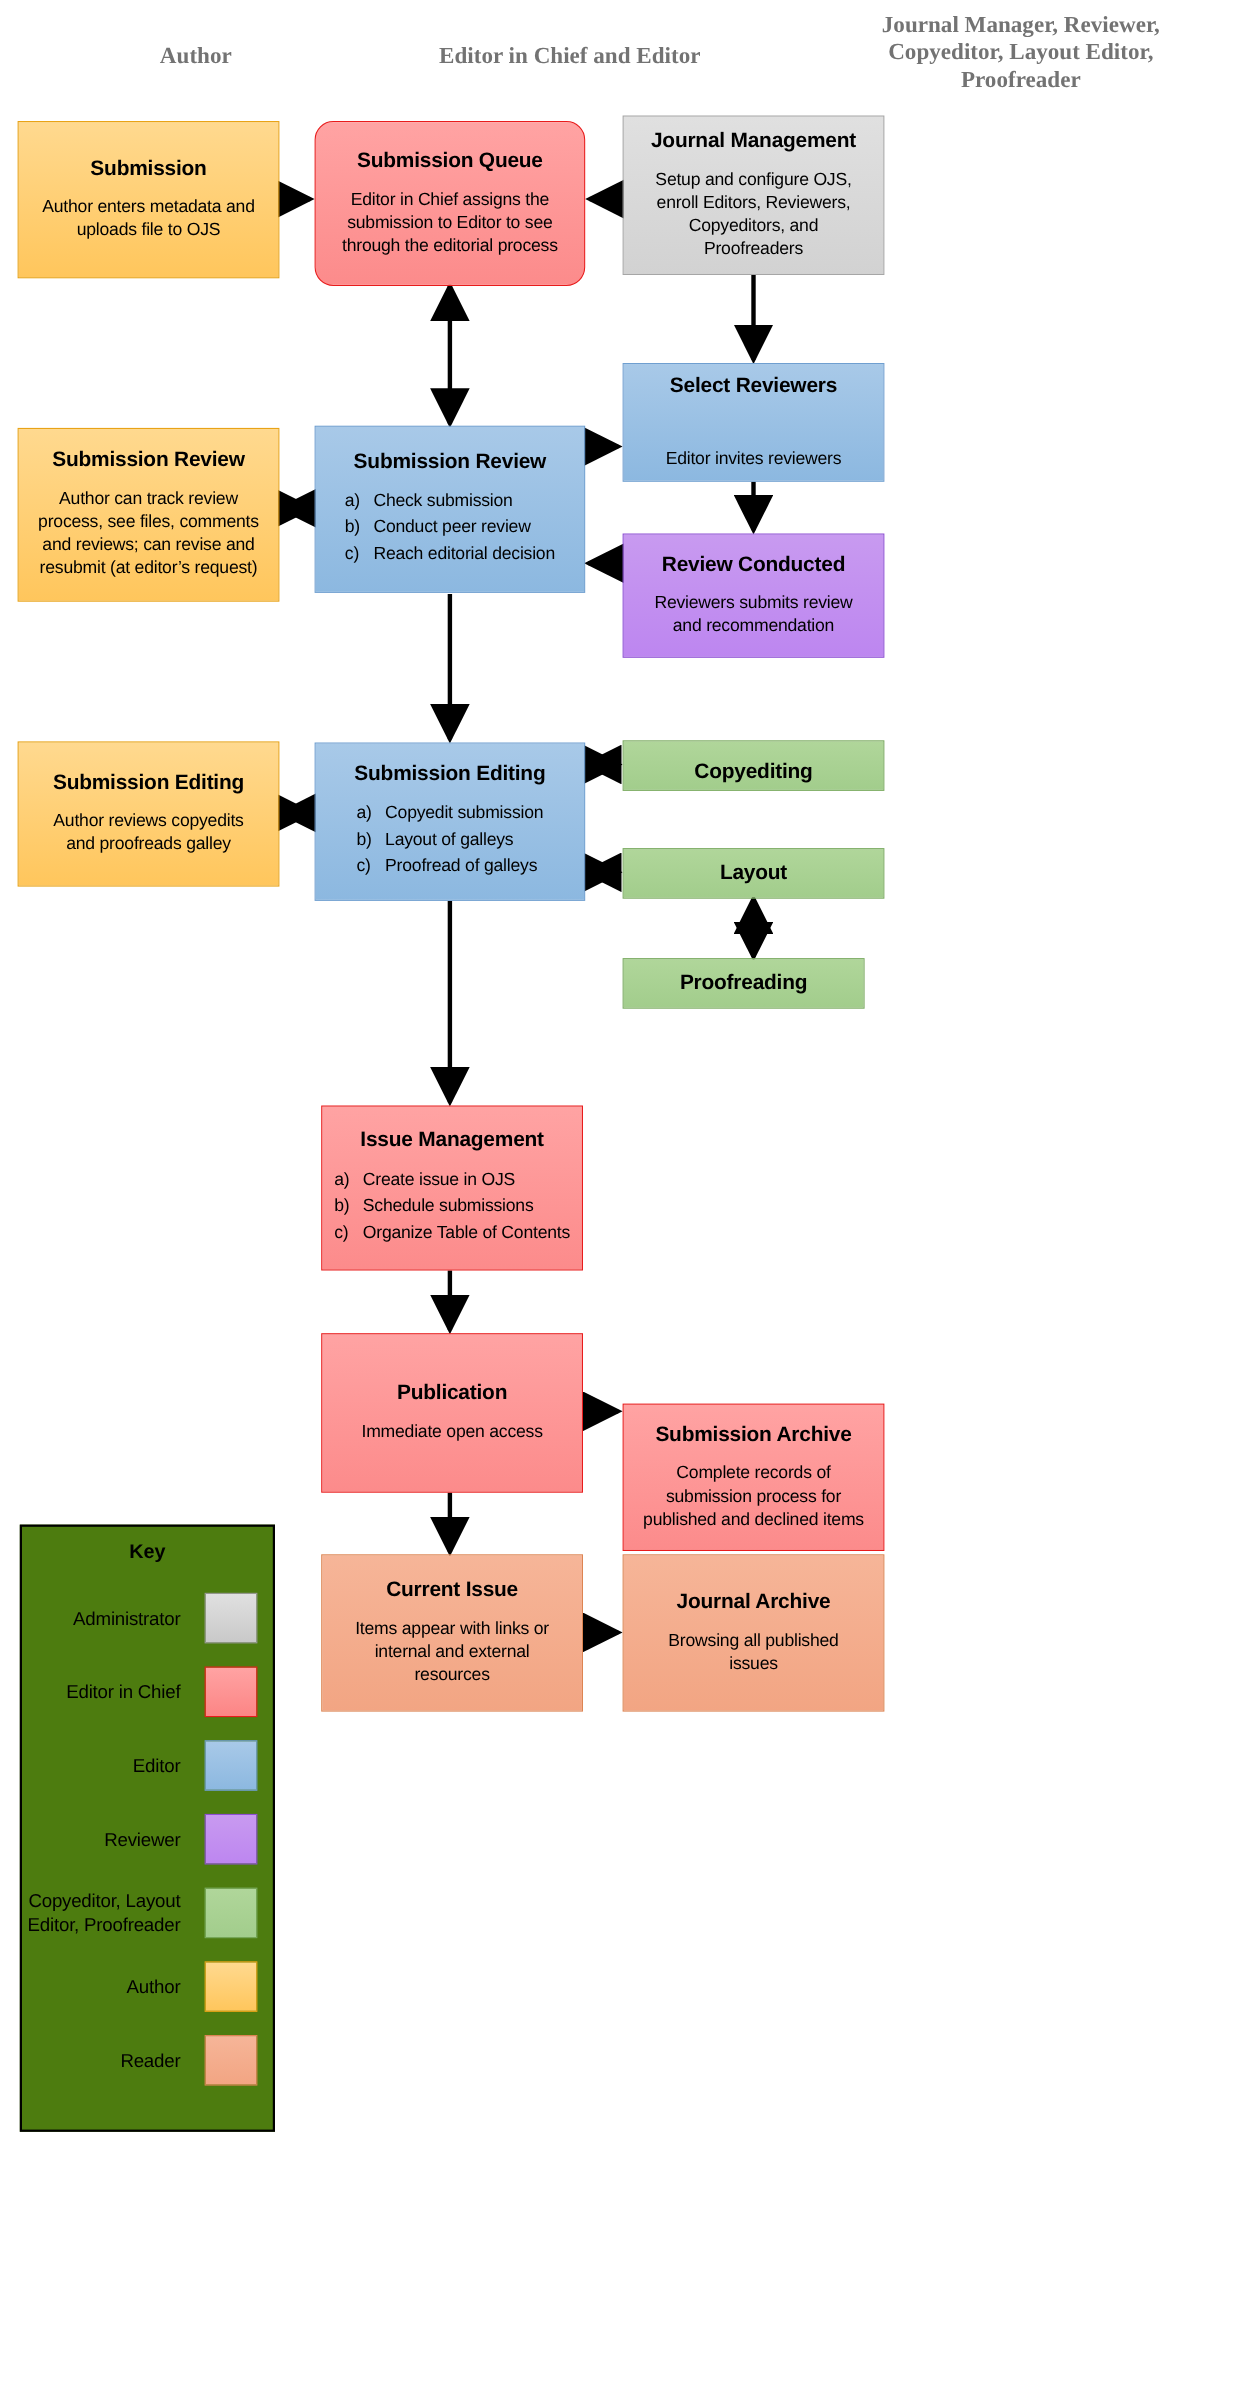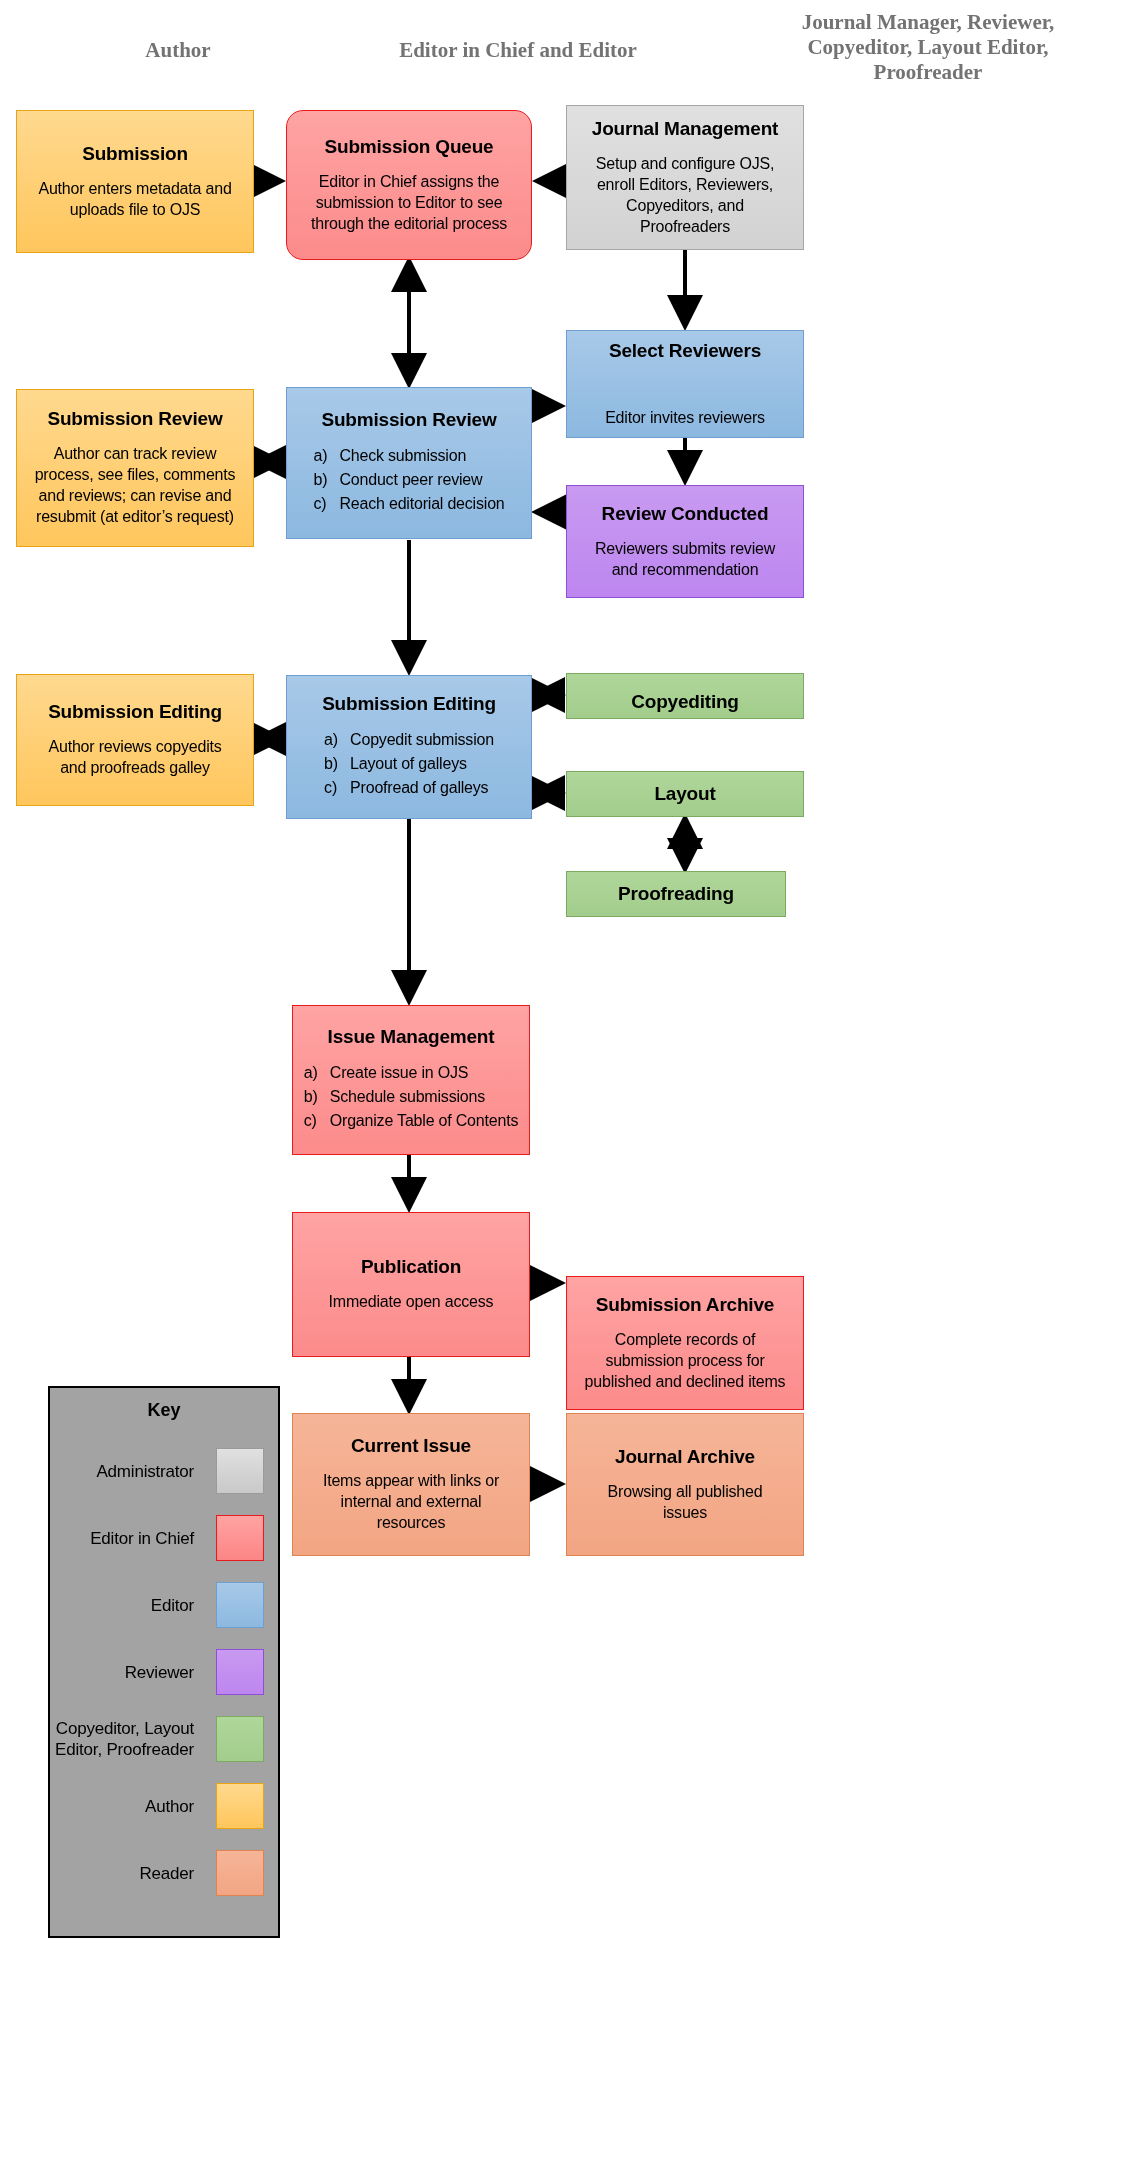--- a/index.html
+++ b/index.html
@@ -77,22 +77,21 @@
   .c-reader   { background: linear-gradient(180deg,#f6b598 0%,#f2a583 100%); border-color: #dd8452; }
 
   
   .conn { position: absolute; }
   .conn svg { display: block; overflow: visible; }
 
   
   #key {
     position: absolute;
     border: 2px solid #000;
-    background: #a3a3a3;
-    margin-left: 30px;
+    background: #4d7c0f;
   }
   #key .key-title {
     text-align: center;
     font-weight: bold;
     font-size: 18px;
     margin-top: 12px;
   }
   .key-row {
     position: absolute;
     display: flex;

